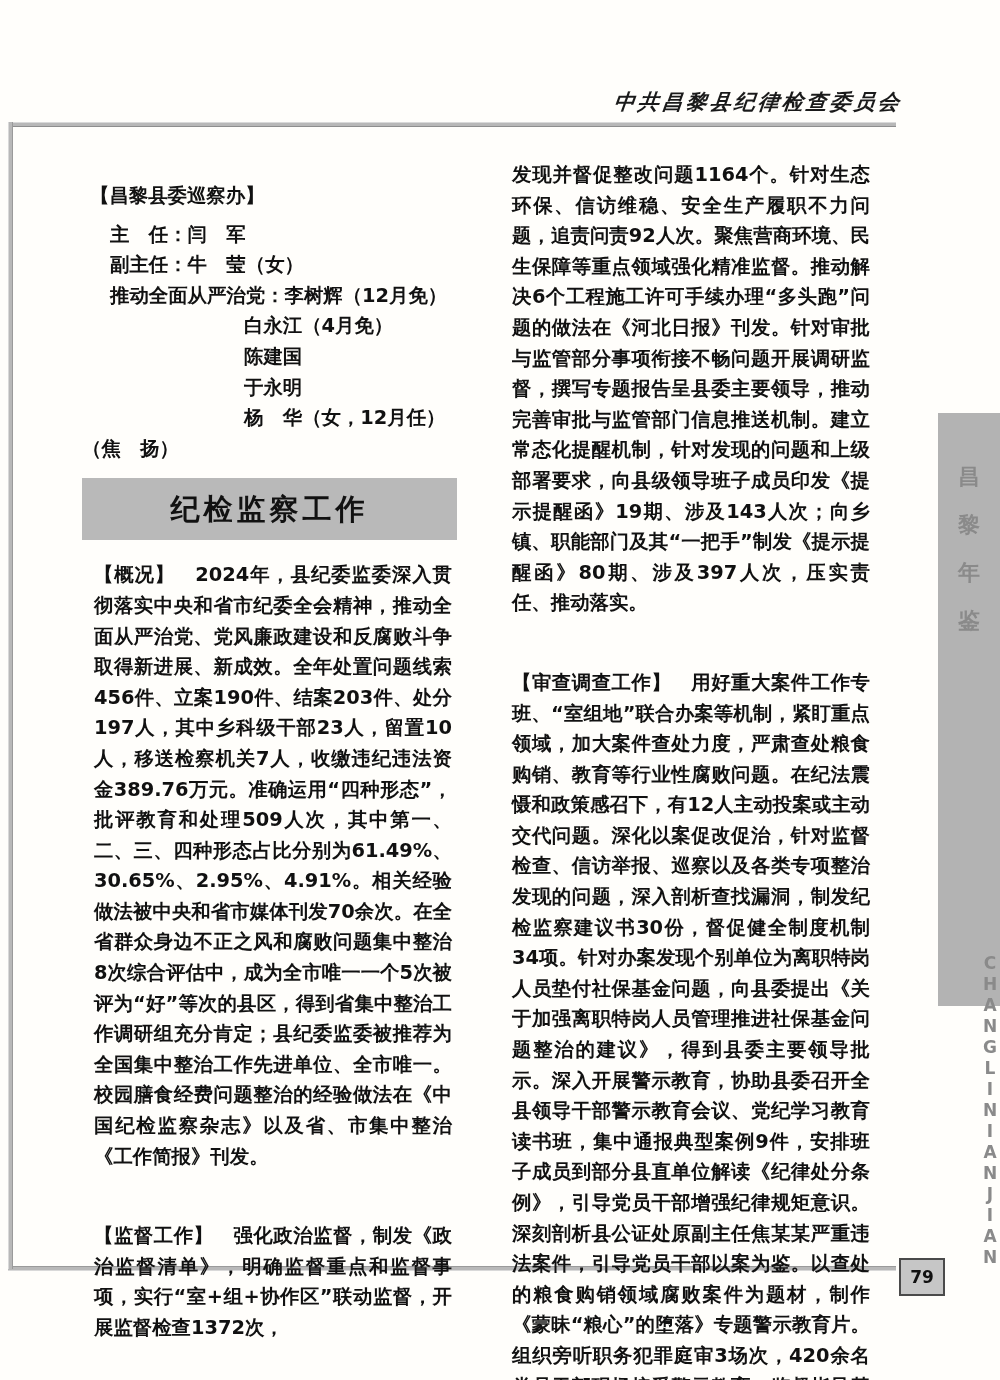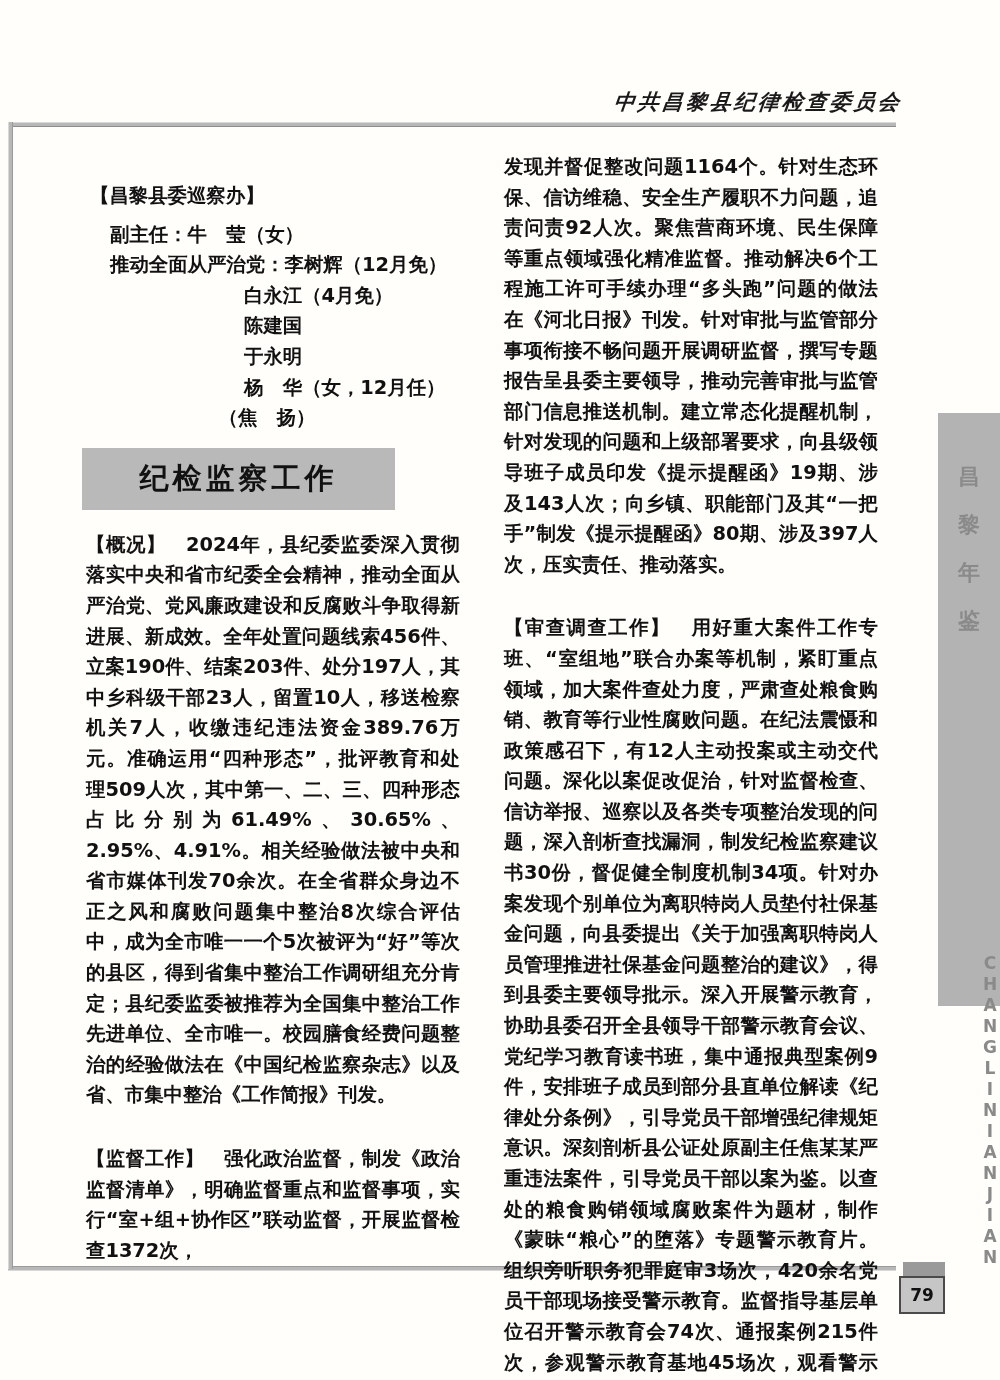--- a/index.html
+++ b/index.html
@@ -50,37 +50,37 @@
     width:382px;
     font-size:19.4px;
     line-height:30.6px;
     font-weight:bold;
     text-align:justify;
     color:#111;
     font-family:"DejaVu Sans","Liberation Sans",sans-serif;
   }
   #col-left{left:82px;}
   #col-right{left:500px;}
-  .para{margin:4px;text-indent:0;}
+  .para{margin:12px;text-indent:0;}
   .gap{height:25px;}
 
   
   .roster-head{margin:8px;}
   .roster-line{margin:0;}
   .ind-1{padding-left:28px;}
   .ind-2{padding-left:120px;}
   .ind-3{padding-left:162px;}
-  .ind-right{text-align:center;padding-right:12px;}
+  .ind-right{text-align:left;padding-right:12px;}
 
   .bracket-head{font-weight:bold;}
 
   
   #section-banner{
     margin:14px 0 20px 0;
-    width:313px;height:62px;
+    width:375px;height:62px;
     background:#b9b9b9;
     display:flex;align-items:center;justify-content:center;
   }
   #section-banner span{
     font-size:29px;font-weight:bold;letter-spacing:4px;
     color:#111;
     font-family:"DejaVu Sans","Liberation Sans",sans-serif;
   }
 
   
@@ -111,21 +111,21 @@
   }
 
   
   #page-number{
     position:absolute;left:899px;top:1258px;
     width:42px;height:34px;
     background:#c6c6c6;
     border:2px solid #4a4a4a;
     display:flex;align-items:center;justify-content:center;
     font-family:"DejaVu Sans","Liberation Sans",sans-serif;
-    font-size:17px;font-weight:bold;color:#111;margin-top:18px;
+    font-size:17px;font-weight:bold;color:#111;
   }
   .pn-shadow{
     position:absolute;left:903px;top:1262px;width:42px;height:34px;
     background:#9a9a9a;
   }
 </style>
 </head>
 <body>
 
 <div id="page">
@@ -133,20 +133,21 @@
   <div class="frame-rule" id="rule-top"></div>
   <div class="frame-rule" id="rule-bottom"></div>
   <div class="frame-rule" id="rule-left"></div>
 
   <div id="header">中共昌黎县纪律检查委员会</div>
 
   <div class="col" id="col-left">
     <div class="gap"></div>
     <div class="roster-head">【昌黎县委巡察办】</div>
     <div id="roster-2">
+        <div class="roster-line ind-1">主　任：闫　军</div>
         <div class="roster-line ind-1">副主任：牛　莹（女）</div>
         <div class="roster-line ind-1">推动全面从严治党：李树辉（12月免）</div>
         <div class="roster-line ind-3">白永江（4月免）</div>
         <div class="roster-line ind-3">陈建国</div>
         <div class="roster-line ind-3">于永明</div>
         <div class="roster-line ind-3">杨　华（女，12月任）</div>
       </div>
     <div class="roster-line ind-right">（焦　扬）</div>
 
     <div id="section-banner">

